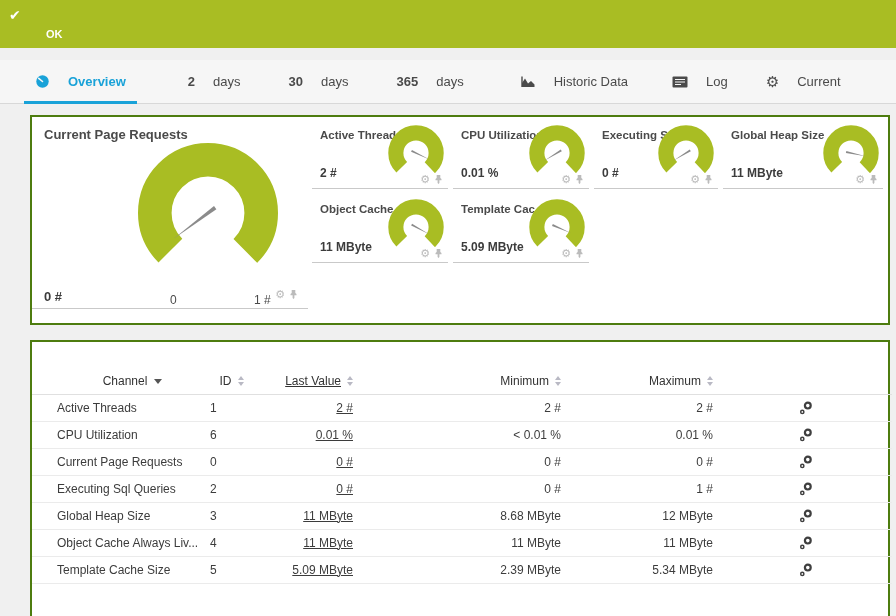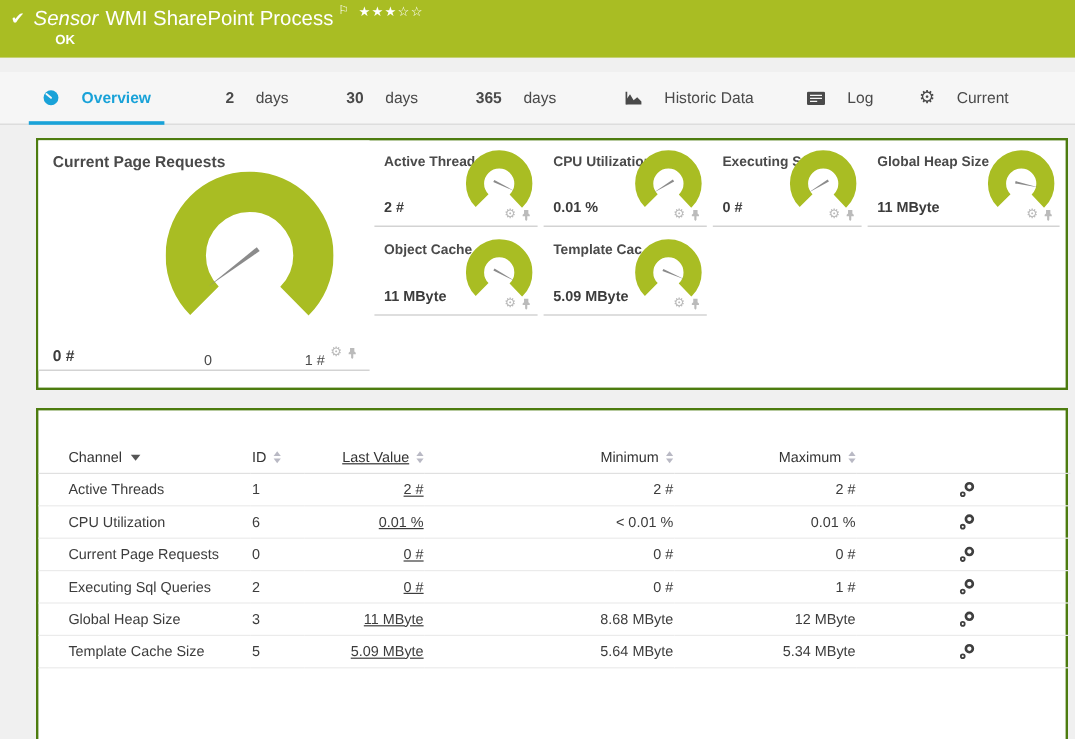--- a/index.html
+++ b/index.html
@@ -57,44 +57,41 @@
   .sm { position:relative; height:69px; border-bottom:1px solid #c9c9c9; background:#fff; }
   .w136{width:136px}.w124{width:124px}.w160{width:160px}
   .sm-title { position:absolute; left:8px; top:9px; font-size:11.5px; font-weight:bold; color:#4a4a4a;
               white-space:nowrap; overflow:hidden; text-overflow:ellipsis; max-width:calc(100% - 46px); }
   .sm-gauge { position:absolute; right:4px; top:5px; width:56px; height:56px; }
   .sm-value { position:absolute; left:8px; bottom:8px; font-size:12px; font-weight:bold; color:#3c3c3c; }
   .sm .panel-icons { right:5px; bottom:3px; }
 
   
   #table-panel table { width:100%; border-collapse:collapse; font-size:12px; color:#3c3c3c; margin-top:26px; table-layout:fixed; }
-  th { font-weight:normal; color:#333; text-align:left; height:26px; border-bottom:1px solid #e0e0e0; }
+  th { font-weight:normal; color:#333; text-align:center; height:26px; border-bottom:1px solid #e0e0e0; }
   td { height:27px; border-bottom:1px solid #ebebeb; }
   .c-channel { width:177px; padding-left:25px; }
   .c-id { width:45px; }
   .c-last { width:100px; text-align:right;text-decoration:underline; }
   .c-min { width:208px; text-align:right; }
   .c-max { width:152px; text-align:right; }
   .c-act { width:178px; padding-left:85px; text-align:left; }
   .sort { display:inline-block; margin-left:6px; vertical-align:-1px; }
   .sort i { display:block; width:0; height:0; border-left:3.5px solid transparent; border-right:3.5px solid transparent; }
   .sort .up { border-bottom:4px solid #b9b9c4; margin-bottom:2px; }
   .sort .dn { border-top:4px solid #b9b9c4; }
   .caret-down { display:inline-block; width:0; height:0; border-left:4px solid transparent; border-right:4px solid transparent;
                 border-top:5px solid #555; margin-left:7px; vertical-align:1px; }
   .rowicon { cursor:pointer; display:inline-block; vertical-align:middle; }
 </style>
 </head>
 <body>
 
 <div class="topbar">
   <span class="check">✔</span>
-  <div class="titleline">
-    <span class="kind">Sensor</span><span>WMI SharePoint Process</span><span class="flag">⚐</span><span class="stars"><span>★★★</span><span>☆☆</span></span>
-  </div>
   <div class="ok-label">OK</div>
 </div>
 
 <div class="tabbar">
   <div class="tab active">
     <svg width="15" height="15" viewBox="0 0 15 15">
         <circle cx="7.5" cy="7.5" r="6.2" fill="#19a2d8"></circle>
         <path d="M7.5 7.5 L3.7 4.3" stroke="#f6f6f6" stroke-width="1.6" stroke-linecap="round"></path>
       </svg>
     <span>Overview</span>
@@ -361,26 +358,39 @@
     <td class="c-min">8.68 MByte</td>
     <td class="c-max">12 MByte</td>
     <td class="c-act">
       <svg class="rowicon" width="14" height="14" viewBox="0 0 14 14">
         <circle cx="8.8" cy="4.6" r="2.9" fill="none" stroke="#3f3f3f" stroke-width="2.2"></circle>
         <circle cx="3.3" cy="10.9" r="1.6" fill="none" stroke="#3f3f3f" stroke-width="1.5"></circle>
       </svg>
     </td>
   </tr>
 
+  <tr>
+    <td class="c-channel">Object Cache Always Liv...</td>
+    <td class="c-id">4</td>
+    <td class="c-last">11 MByte</td>
+    <td class="c-min">11 MByte</td>
+    <td class="c-max">11 MByte</td>
+    <td class="c-act">
+      <svg class="rowicon" width="14" height="14" viewBox="0 0 14 14">
+        <circle cx="8.8" cy="4.6" r="2.9" fill="none" stroke="#3f3f3f" stroke-width="2.2"></circle>
+        <circle cx="3.3" cy="10.9" r="1.6" fill="none" stroke="#3f3f3f" stroke-width="1.5"></circle>
+      </svg>
+    </td>
+  </tr>
 
   <tr>
     <td class="c-channel">Template Cache Size</td>
     <td class="c-id">5</td>
     <td class="c-last">5.09 MByte</td>
-    <td class="c-min">5.64 MByte</td>
+    <td class="c-min">2.39 MByte</td>
     <td class="c-max">5.34 MByte</td>
     <td class="c-act">
       <svg class="rowicon" width="14" height="14" viewBox="0 0 14 14">
         <circle cx="8.8" cy="4.6" r="2.9" fill="none" stroke="#3f3f3f" stroke-width="2.2"></circle>
         <circle cx="3.3" cy="10.9" r="1.6" fill="none" stroke="#3f3f3f" stroke-width="1.5"></circle>
       </svg>
     </td>
   </tr>
 </tbody>
   </table>

